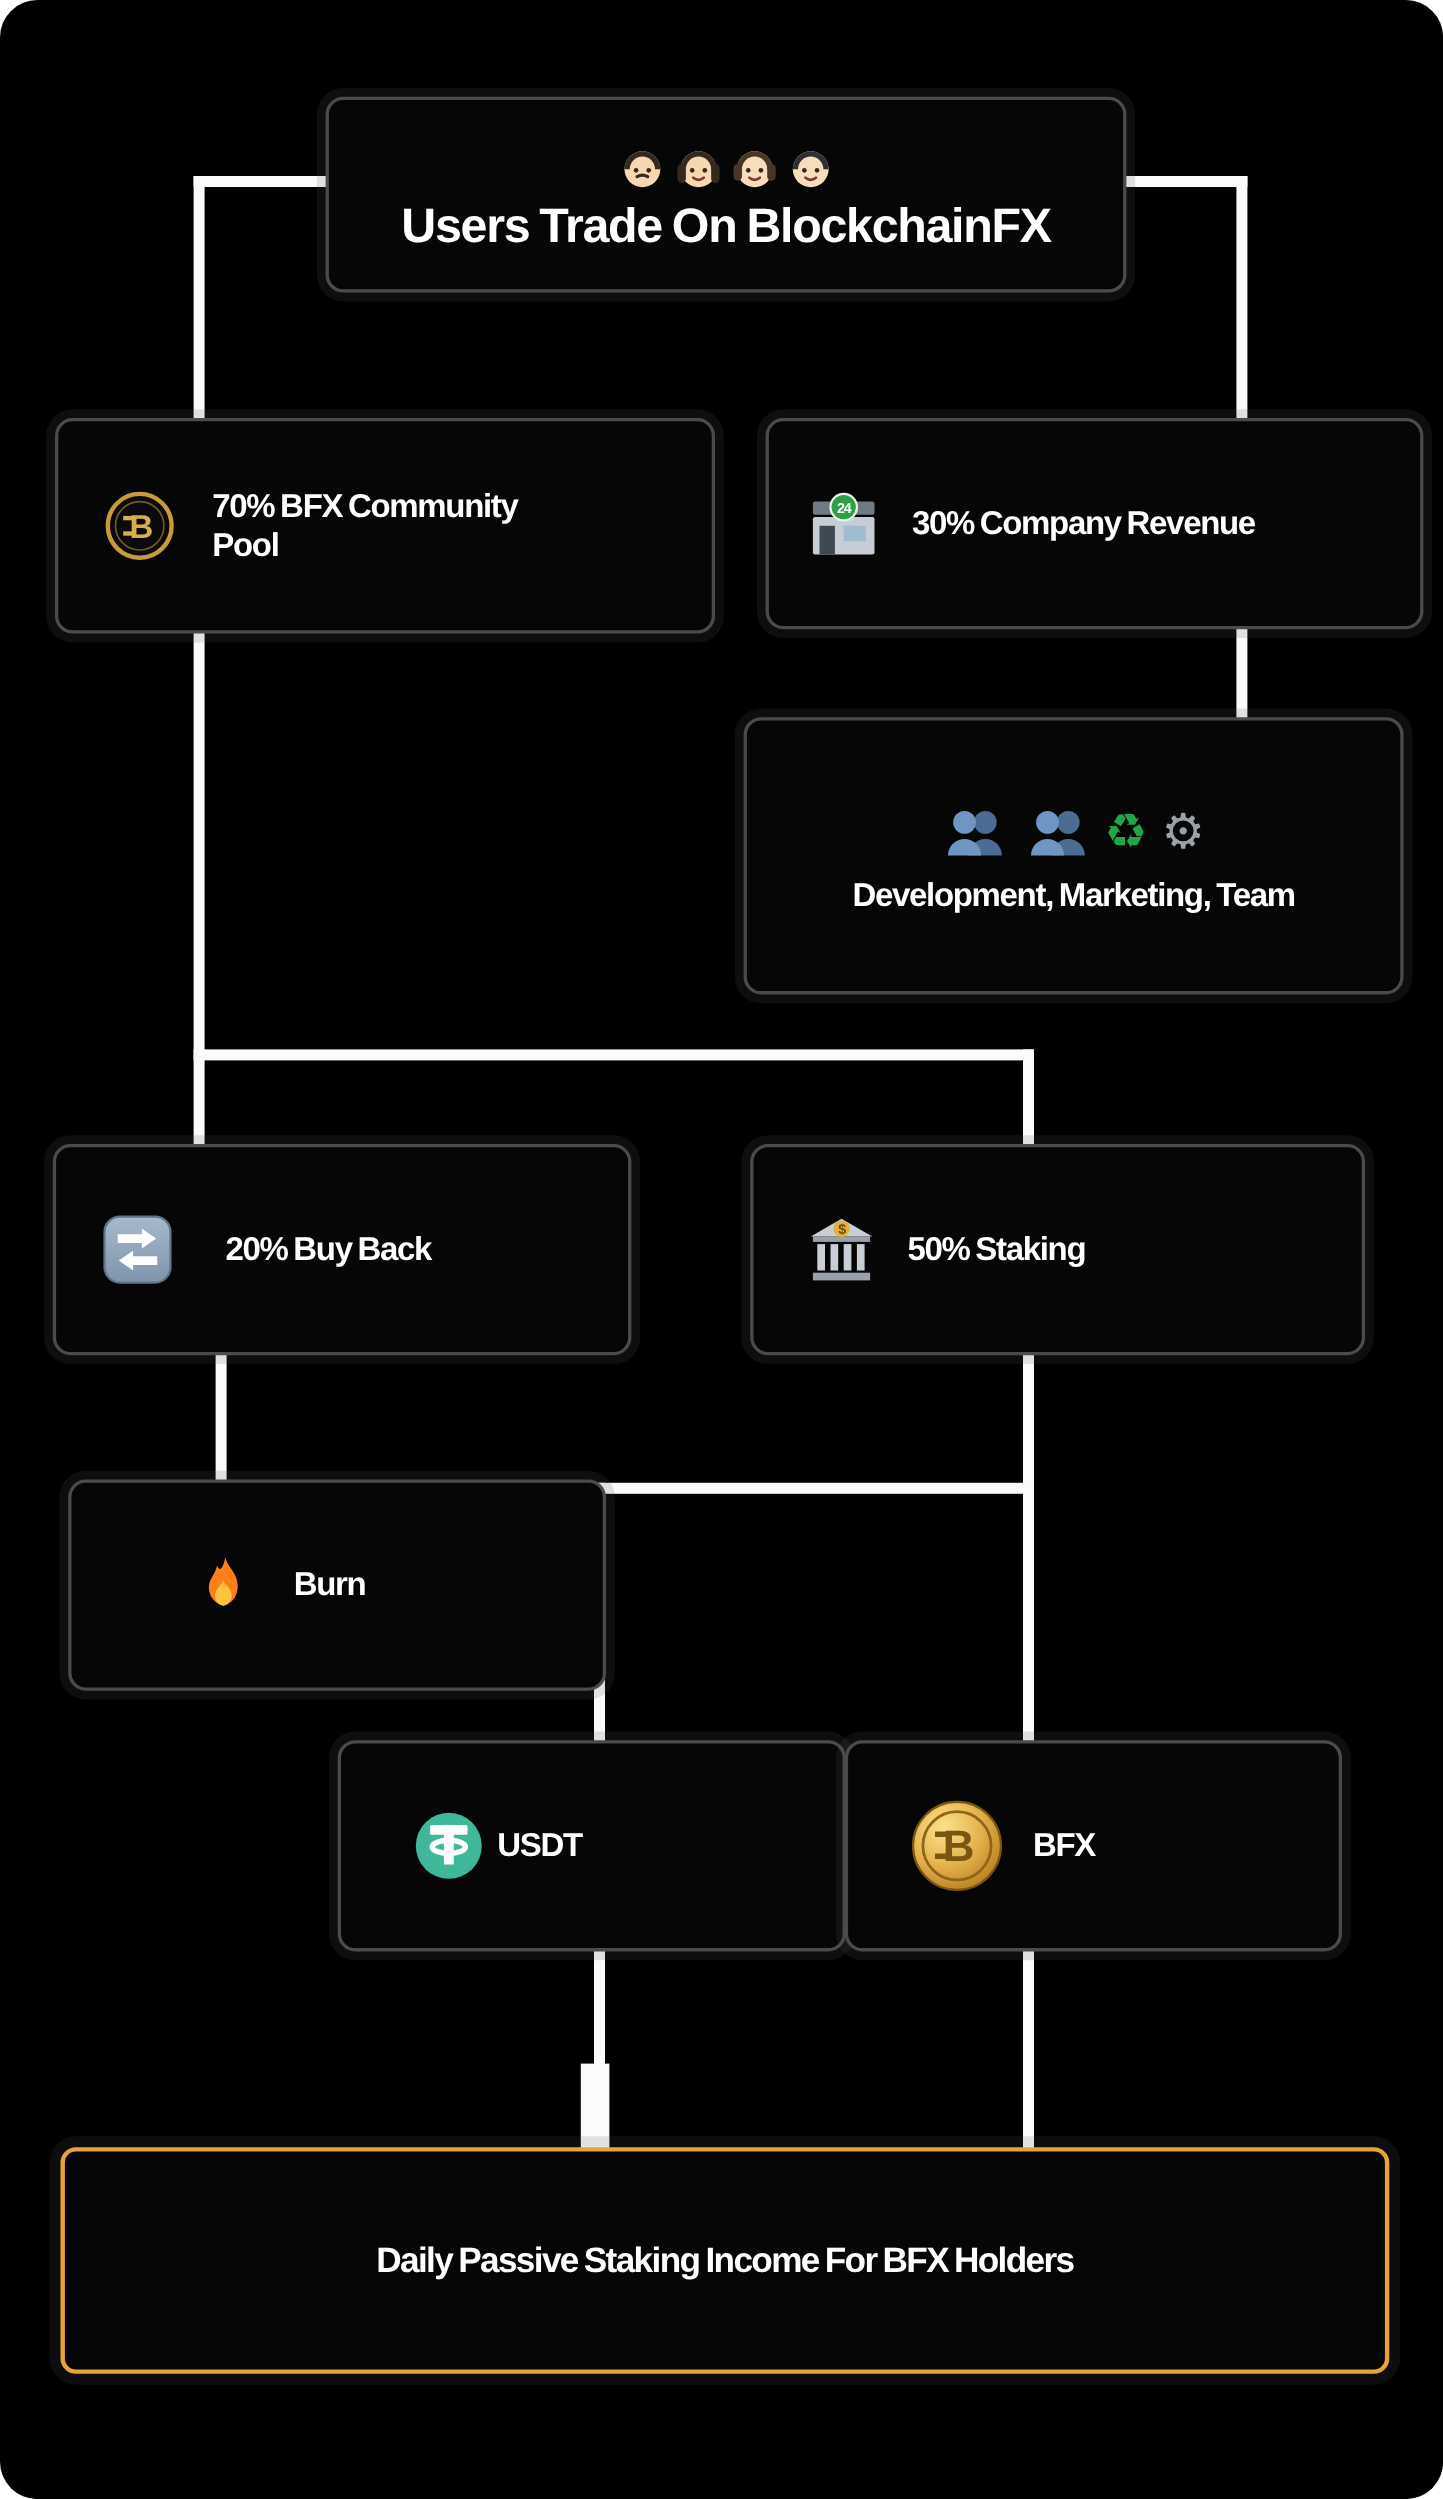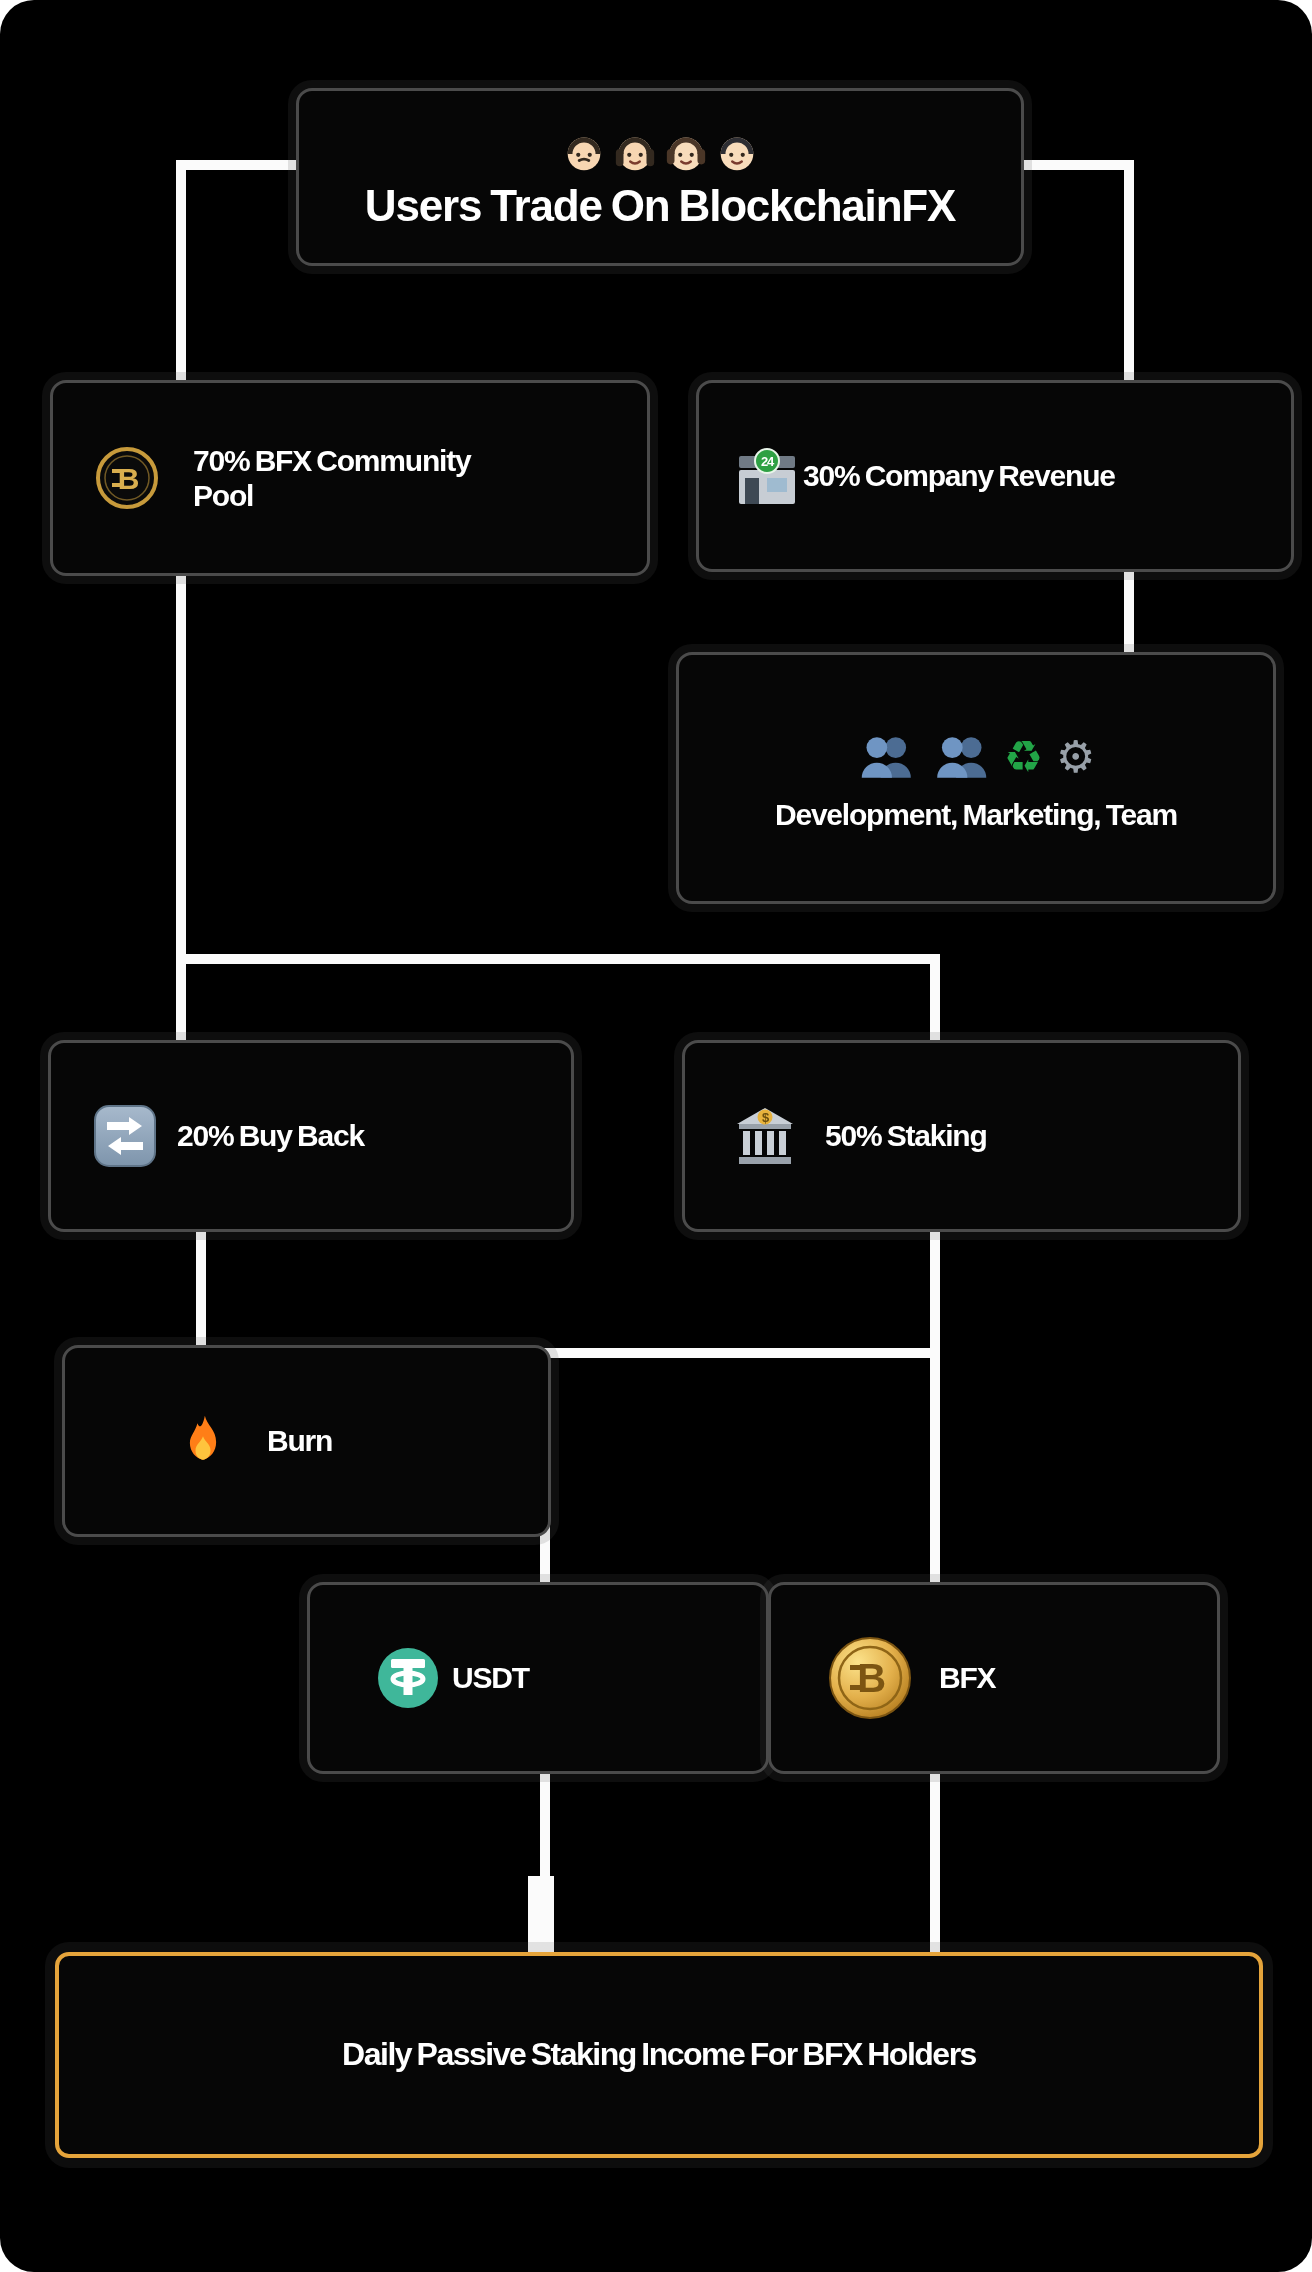--- a/index.html
+++ b/index.html
@@ -26,26 +26,26 @@
         box-shadow:0 0 0 8px rgba(85,85,85,0.16);display:flex;align-items:center;
         color:#fff;font-weight:bold;letter-spacing:-1.2px;word-spacing:-0.12em;}
   .node-label{font-size:30px;line-height:1.18;}
   .col{flex-direction:column;justify-content:center;text-align:center;}
   .icon-row{display:flex;align-items:center;}
   #node-users{left:296px;top:88px;width:722px;height:172px;}
   #node-users .icon-row{gap:5px;margin-top:6px;}
   #node-users .node-label{font-size:44px;margin-top:6px;}
   #node-community{left:50px;top:380px;width:556px;height:190px;padding-left:38px;gap:30px;}
   #node-community .node-label{width:340px;}
-  #node-revenue{left:696px;top:380px;width:560px;height:186px;padding-left:32px;}
+  #node-revenue{left:696px;top:380px;width:560px;height:186px;padding-left:32px;gap:26px;}
   #node-revenue .node-label{width:340px;}
   #node-development{left:676px;top:652px;width:594px;height:246px;}
   #node-development .icon-row{gap:14px;margin-top:10px;}
   #node-development .node-label{width:430px;margin-top:16px;}
-  #node-buyback{left:48px;top:1040px;width:478px;height:186px;padding-left:42px;gap:20px;}
+  #node-buyback{left:48px;top:1040px;width:478px;height:186px;padding-left:42px;gap:48px;}
   #node-staking{left:682px;top:1040px;width:505px;height:186px;padding-left:48px;gap:28px;}
   #node-burn{left:62px;top:1345px;width:375px;height:186px;padding-left:108px;gap:34px;}
   #node-usdt{left:307px;top:1582px;width:390px;height:186px;padding-left:66px;gap:12px;}
   #node-bfx{left:768px;top:1582px;width:390px;height:186px;padding-left:56px;gap:26px;}
   #node-income{left:55px;top:1952px;width:1200px;height:198px;border:4px solid #E5A43B;border-radius:14px;
                justify-content:center;box-shadow:0 0 0 10px rgba(90,90,90,0.15);}
   #node-income .node-label{font-size:32px;letter-spacing:-1.5px;}
   
   .glyph{font-family:"DejaVu Sans",sans-serif;font-size:44px;line-height:48px;font-weight:bold;}
   .glyph.recycle{color:#22A447;}

